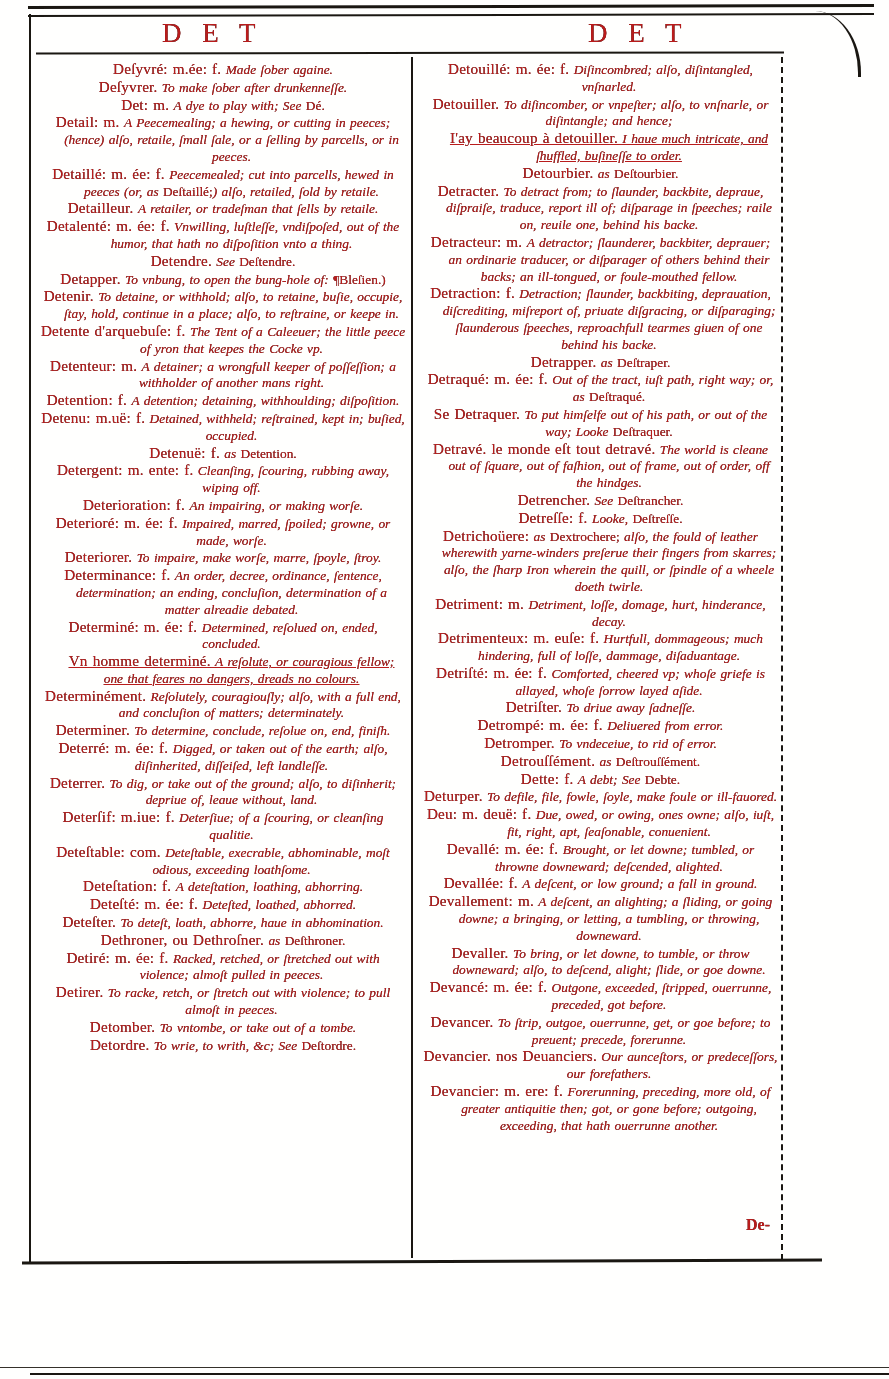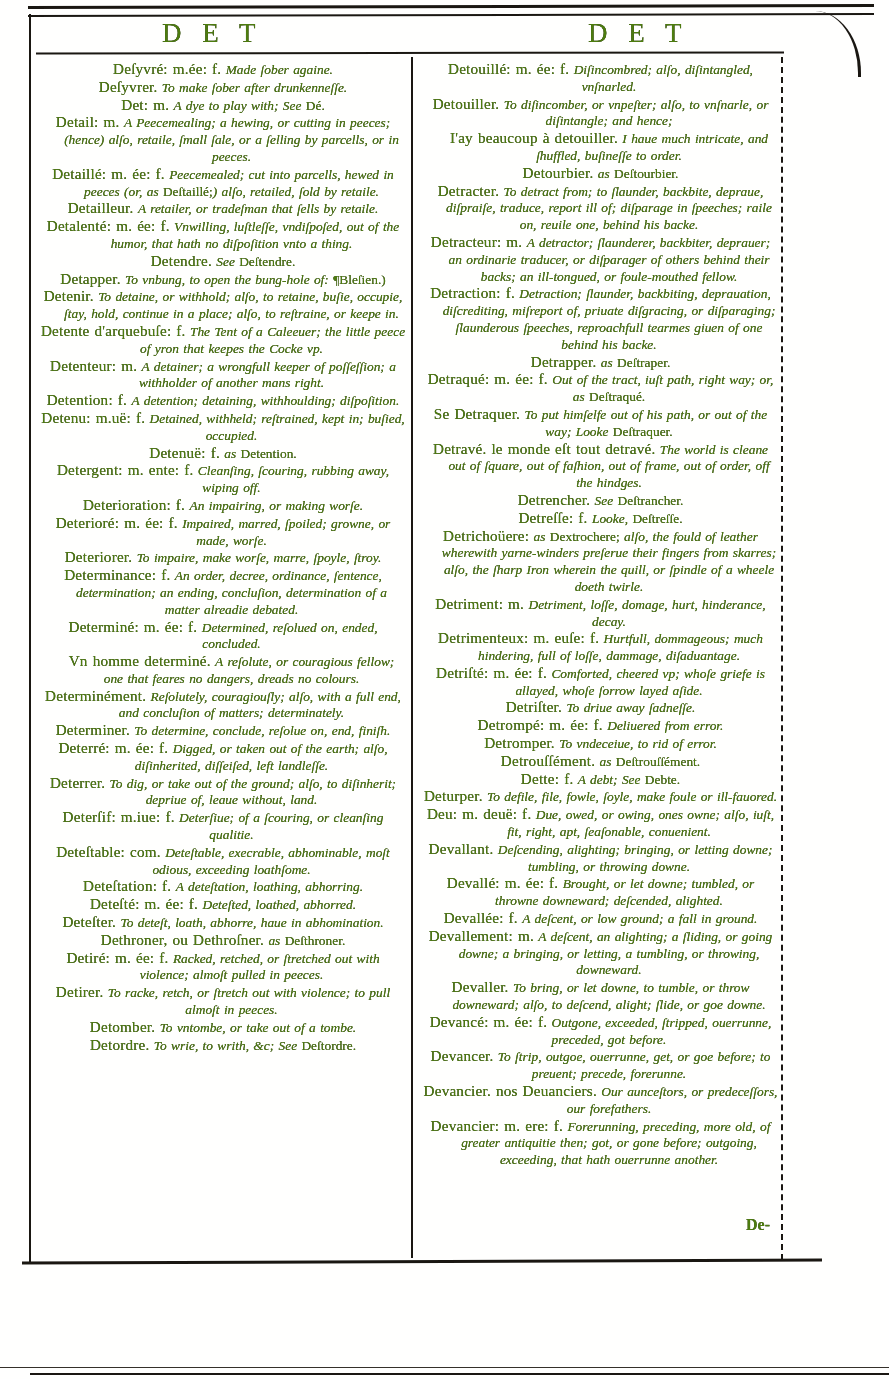--- a/index.html
+++ b/index.html
@@ -1,18 +1,18 @@
 <!DOCTYPE html>
 <html><head>
 <meta charset="utf-8">
 <style>
   html,body{margin:0;padding:0;background:#ffffff;}
   .page{
     position:relative;width:889px;height:1379px;background:#fffffe;
-    font-family:"Liberation Serif","DejaVu Serif",serif;color:#4d7c0f;overflow:hidden;
+    font-family:"Liberation Serif","DejaVu Serif",serif;color:#b91c1c;overflow:hidden;
   }
   .rule{position:absolute;background:#1a1712;}
   .top-rule{left:28px;top:5px;width:846px;height:6px;background:transparent;
     border-top:3px solid #1a1712;border-bottom:2px solid #1a1712;transform:rotate(-0.12deg);}
   .corner-arc{position:absolute;left:806px;top:11px;width:52px;height:66px;
     border-right:3px solid #1a1712;border-top-right-radius:46px 62px;}
   .header-underline{left:36px;top:52px;width:748px;height:2px;transform:rotate(-0.08deg);}
   .left-rule{left:29px;top:14px;width:2px;height:1249px;}
   .divider-rule{left:411px;top:57px;width:2px;height:1201px;}
   .right-rule{left:781px;top:57px;width:0;height:1203px;background:transparent;
@@ -26,21 +26,21 @@
   }
   .header-title.left{left:162px;}
   .header-title.right{left:588px;}
   .column{position:absolute;top:61px;text-align:center;}
   .col-left{left:40px;width:366px;}
   .col-right{left:423px;width:355px;}
   .entry{
     font-size:13.4px;line-height:16.8px;padding-left:17px;text-indent:-17px;
     word-spacing:1px;text-shadow:0 0 0.5px rgba(23,19,14,0.85);
   }
-  .entry.sub{padding-left:17px;text-indent:0;}
+  .entry.sub{padding-left:17px;text-indent:0;text-decoration:underline;}
   .head{font-style:normal;font-size:15.2px;letter-spacing:0.2px;}
   .ro{font-style:normal;}
   .it{font-style:italic;}
   .catchword{
     position:absolute;left:690px;top:1216px;width:80px;text-align:right;
     font-size:16px;font-style:normal;text-shadow:0 0 0.5px rgba(23,19,14,0.85);font-weight:bold;
   }
 </style>
 </head>
 <body>
@@ -114,21 +114,20 @@
       <div class="entry"><span class="head">Detriment: m.</span> <span class="it">Detriment, loſſe, domage, hurt, hinderance, decay.</span></div>
       <div class="entry"><span class="head">Detrimenteux: m. euſe: f.</span> <span class="it">Hurtfull, dommageous; much hindering, full of loſſe, dammage, diſaduantage.</span></div>
       <div class="entry"><span class="head">Detriſté: m. ée: f.</span> <span class="it">Comforted, cheered vp; whoſe griefe is allayed, whoſe ſorrow layed aſide.</span></div>
       <div class="entry"><span class="head">Detriſter.</span> <span class="it">To driue away ſadneſſe.</span></div>
       <div class="entry"><span class="head">Detrompé: m. ée: f.</span> <span class="it">Deliuered from error.</span></div>
       <div class="entry"><span class="head">Detromper.</span> <span class="it">To vndeceiue, to rid of error.</span></div>
       <div class="entry"><span class="head">Detrouſſément.</span> <span class="it">as </span><span class="ro">Deſtrouſſément.</span></div>
       <div class="entry"><span class="head">Dette: f.</span> <span class="it">A debt; See </span><span class="ro">Debte.</span></div>
       <div class="entry"><span class="head">Deturper.</span> <span class="it">To defile, file, fowle, ſoyle, make foule or ill-fauored.</span></div>
       <div class="entry"><span class="head">Deu: m. deuë: f.</span> <span class="it">Due, owed, or owing, ones owne; alſo, iuſt, fit, right, apt, ſeaſonable, conuenient.</span></div>
-      <div class="entry"><span class="head">Devallant.</span> <span class="it">Deſcending, alighting; bringing, or letting downe; tumbling, or throwing downe.</span></div>
       <div class="entry"><span class="head">Devallé: m. ée: f.</span> <span class="it">Brought, or let downe; tumbled, or throwne downeward; deſcended, alighted.</span></div>
       <div class="entry"><span class="head">Devallée: f.</span> <span class="it">A deſcent, or low ground; a fall in ground.</span></div>
       <div class="entry"><span class="head">Devallement: m.</span> <span class="it">A deſcent, an alighting; a ſliding, or going downe; a bringing, or letting, a tumbling, or throwing, downeward.</span></div>
       <div class="entry"><span class="head">Devaller.</span> <span class="it">To bring, or let downe, to tumble, or throw downeward; alſo, to deſcend, alight; ſlide, or goe downe.</span></div>
       <div class="entry"><span class="head">Devancé: m. ée: f.</span> <span class="it">Outgone, exceeded, ſtripped, ouerrunne, preceded, got before.</span></div>
       <div class="entry"><span class="head">Devancer.</span> <span class="it">To ſtrip, outgoe, ouerrunne, get, or goe before; to preuent; precede, forerunne.</span></div>
       <div class="entry"><span class="head">Devancier. nos Deuanciers.</span> <span class="it">Our aunceſtors, or predeceſſors, our forefathers.</span></div>
       <div class="entry"><span class="head">Devancier: m. ere: f.</span> <span class="it">Forerunning, preceding, more old, of greater antiquitie then; got, or gone before; outgoing, exceeding, that hath ouerrunne another.</span></div>
     </div>
 

